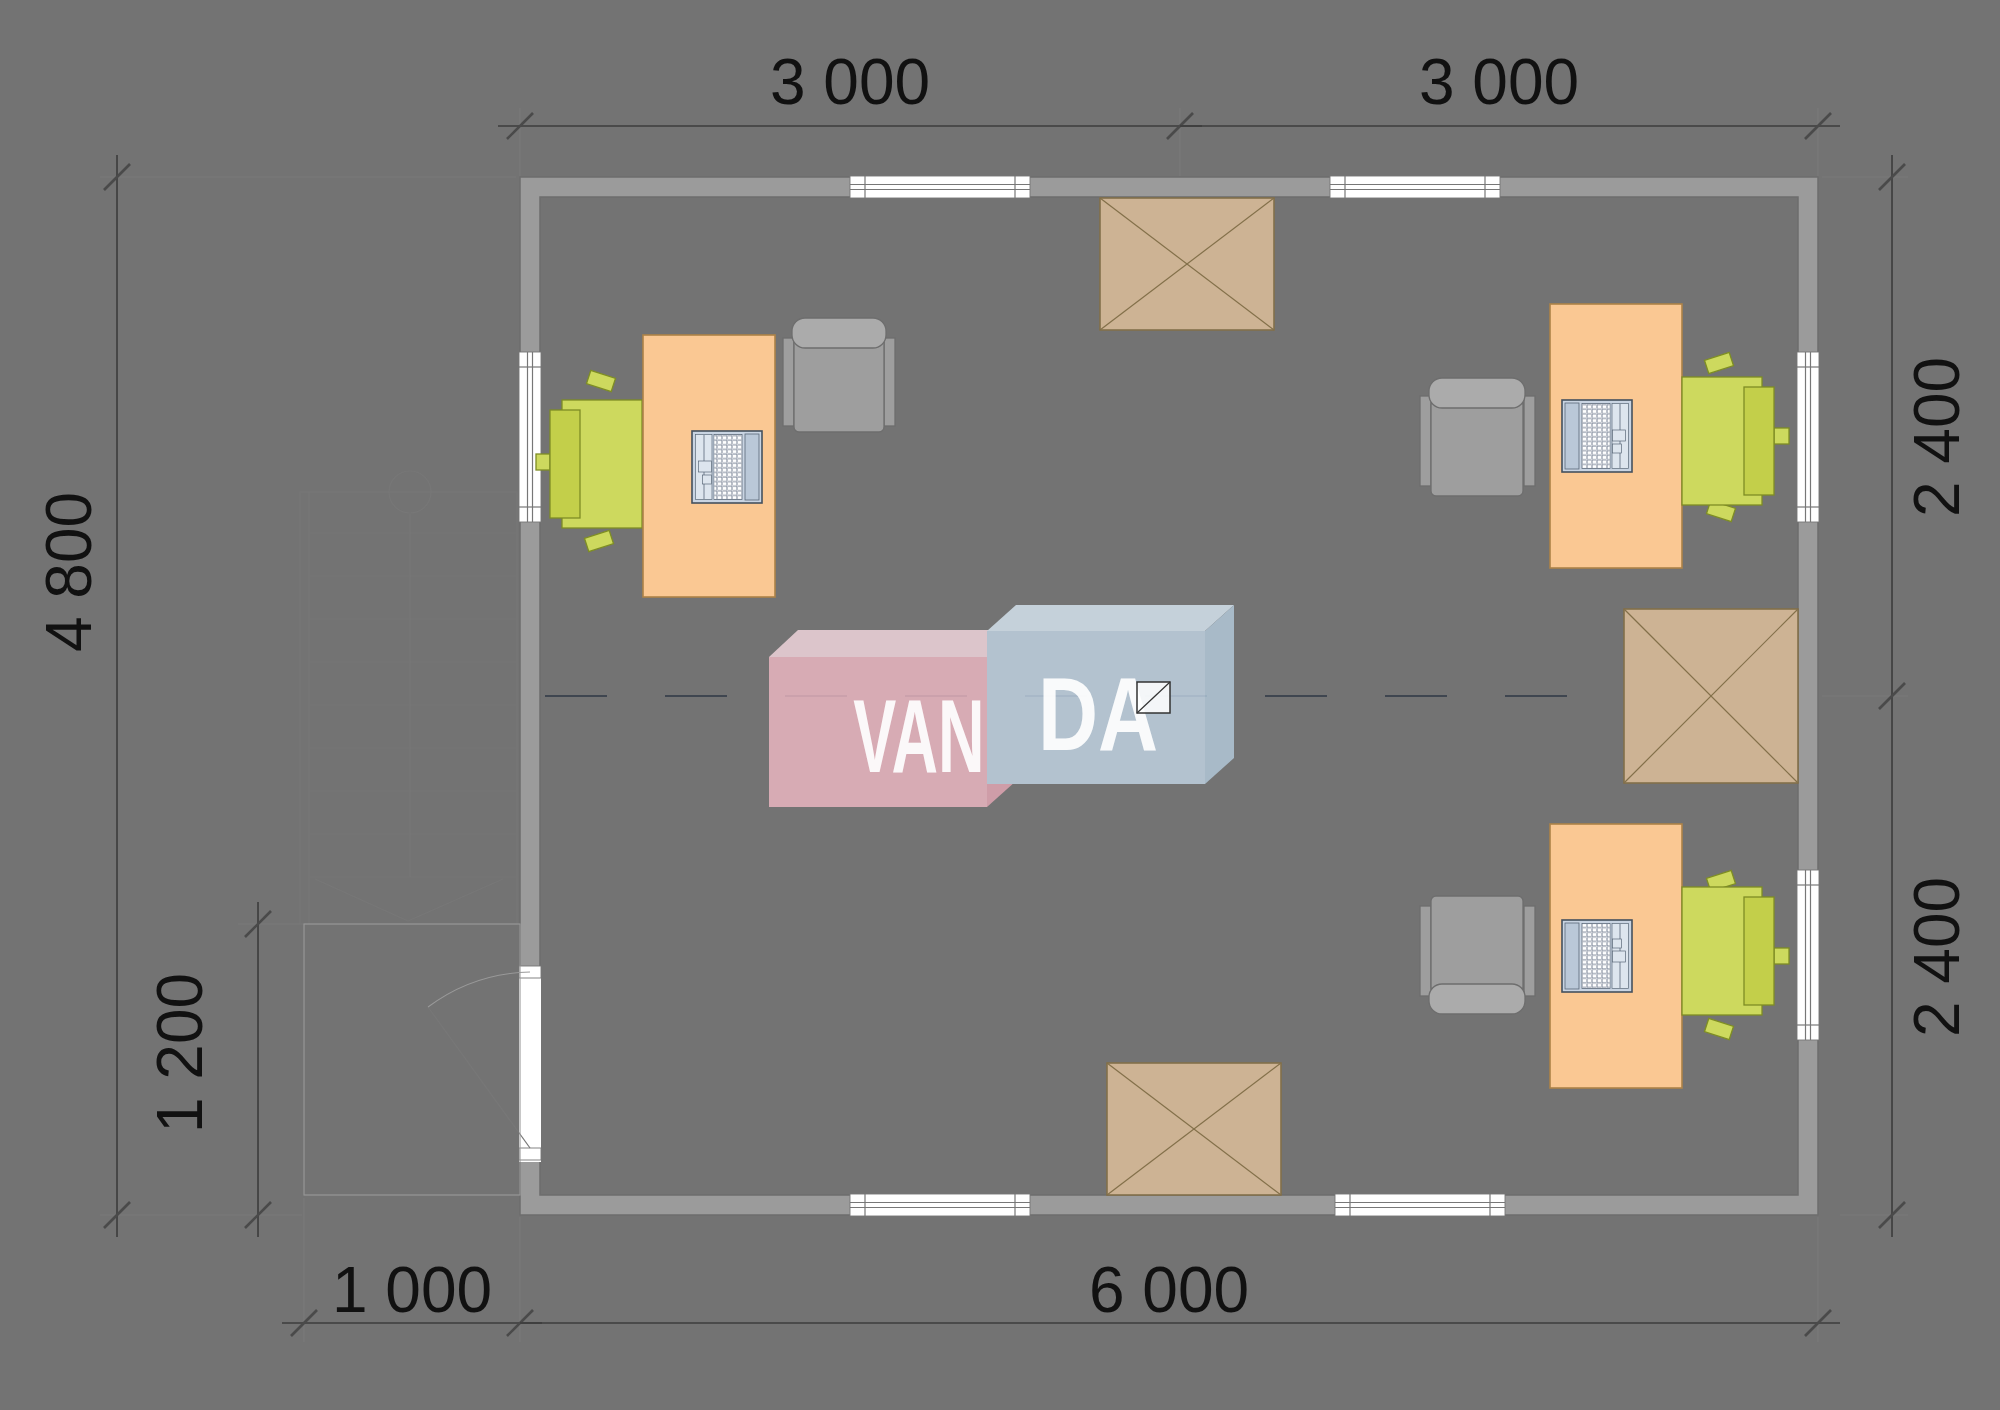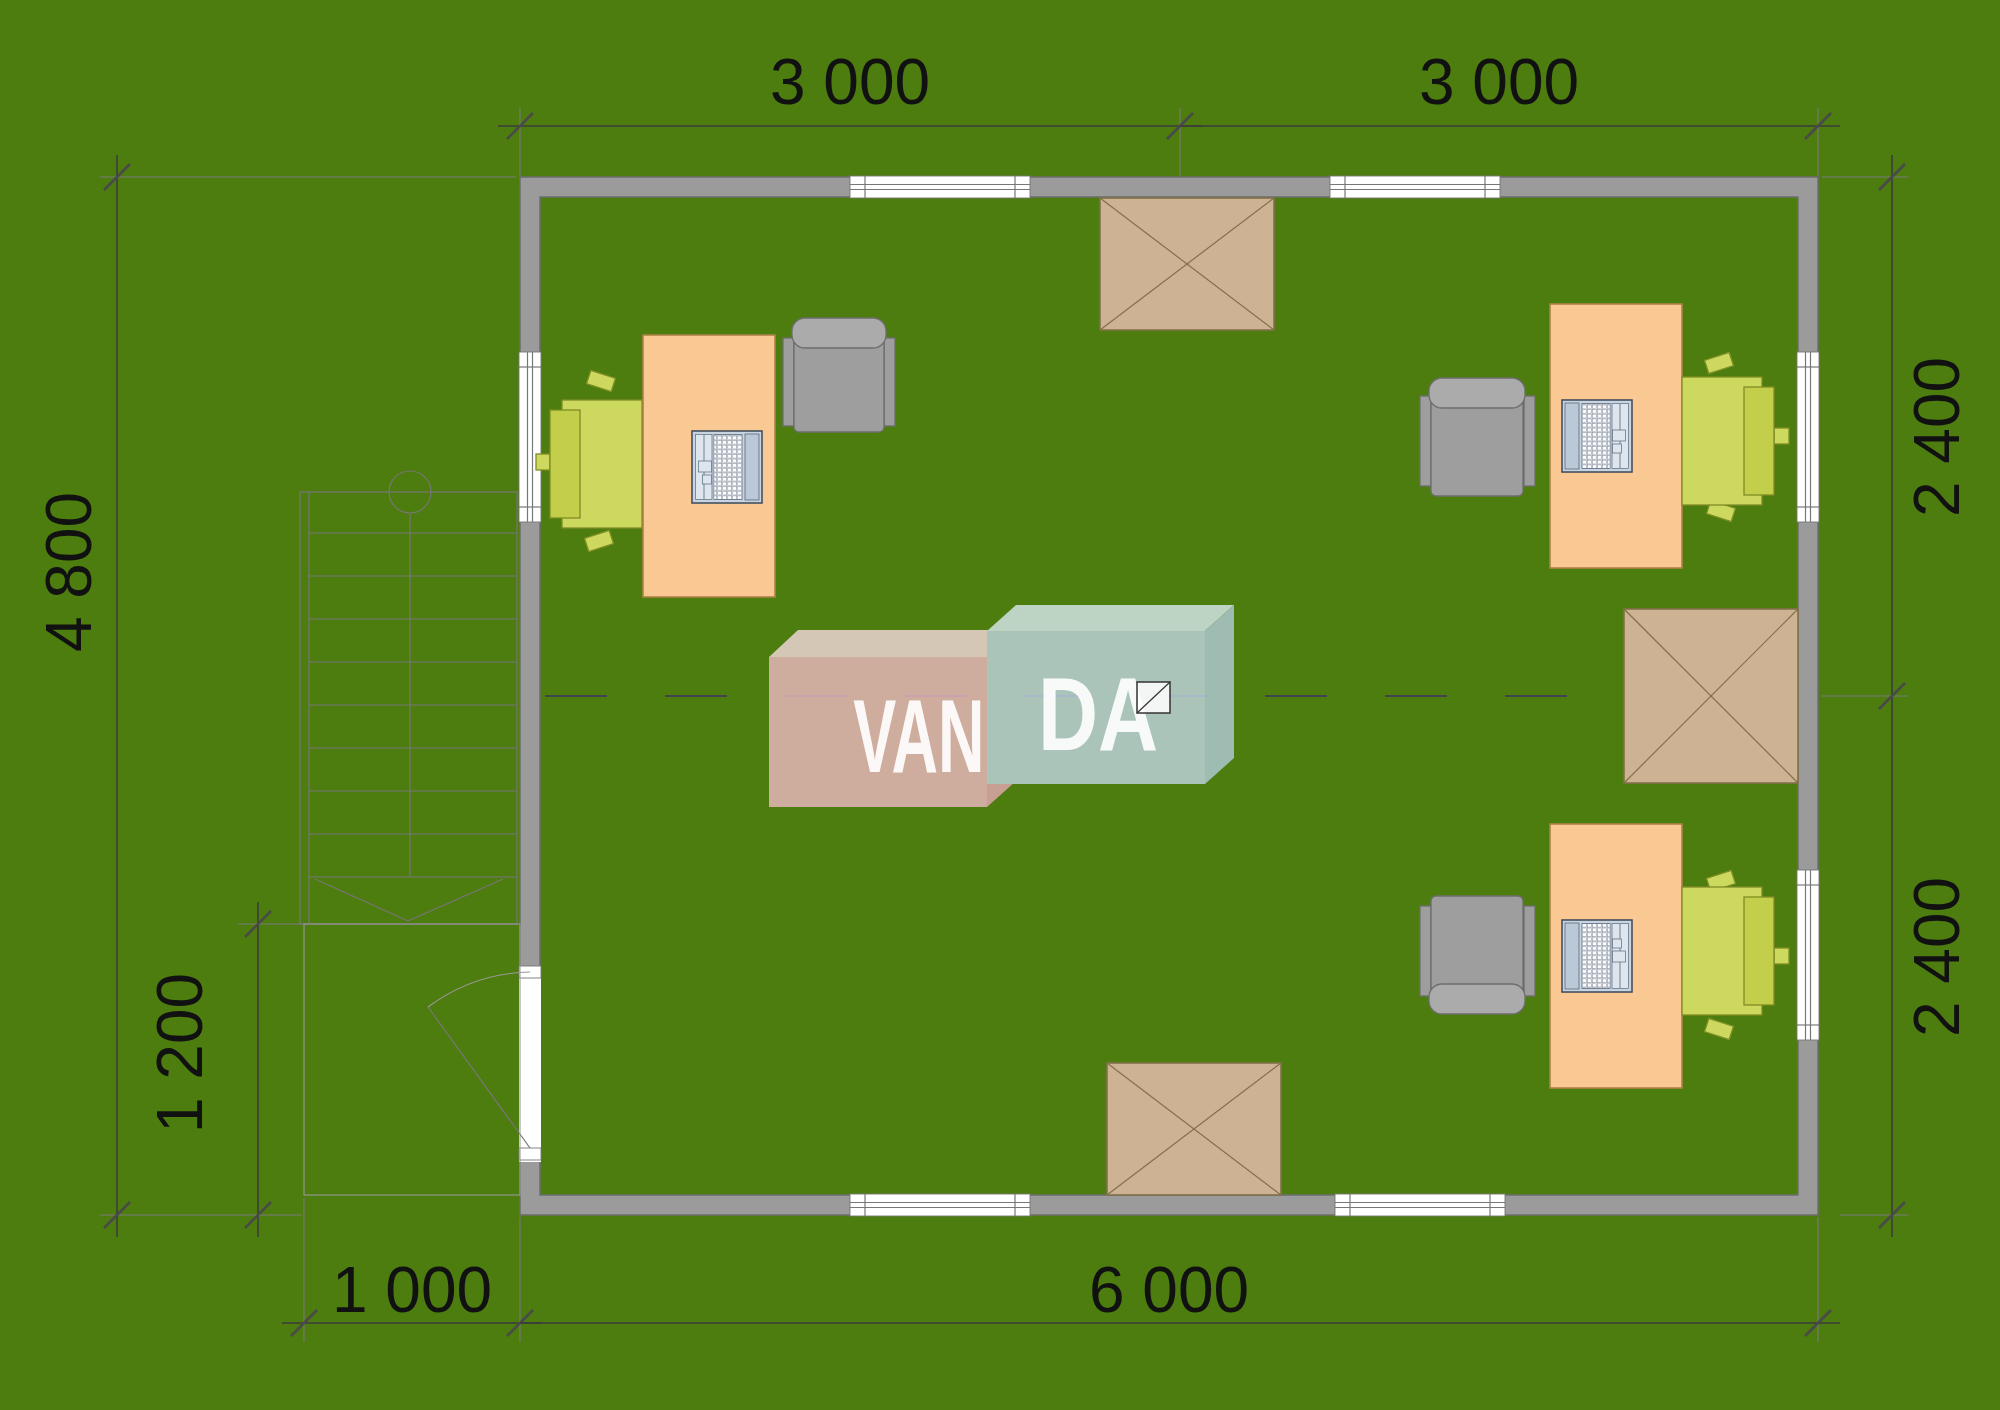--- a/index.html
+++ b/index.html
@@ -1,16 +1,16 @@
 <!DOCTYPE html>
 <html style="--wall: #9b9b9b; --wall_edge: #6e6e6e; --ext: #7a7a7a; --line: #3c3c3c; --text: #111111; --desk: #fac893; --desk_edge: #ad8348; --chair_green: #cdd95e; --chair_green_dark: #c3cf4a; --chair_green_edge: #7e8d24; --chair_gray: #9e9e9e; --chair_gray_light: #ababab; --chair_gray_edge: #6e6e6e; --hatch: #cdb394; --hatch_edge: #83704a; --laptop: #c9d4e2; --laptop_edge: #44505e; --pink_front: #f3bbc7; --pink_top: #fadde4; --pink_side: #eaa9b8; --blue_front: #c6d9ea; --blue_top: #ddecf7; --blue_side: #b7cfe1;"><head>
 <meta charset="utf-8">
 <style>
   html,body{margin:0;padding:0;background:#ffffff;}
-  .page{position:relative;width:2000px;height:1410px;background:#4d7c0f;overflow:hidden;
+  .page{position:relative;width:2000px;height:1410px;background:#737373;overflow:hidden;
         font-family:"Liberation Sans", sans-serif;}
   svg{display:block}
   
   .ln-ext{stroke:var(--ext);stroke-width:1.1;fill:none}
   .ln-dim{stroke:var(--line);stroke-width:1.6;fill:none}
   .tick{stroke:#4a4a4a;stroke-width:2.6;fill:none}
   .thin{stroke:#777;stroke-width:1.2;fill:none}
   .thin-lt{stroke:#999;stroke-width:1.1;fill:none}
   .dim-text{fill:var(--text);font-size:64px;font-family:"Liberation Sans",sans-serif;}
   .wall{fill:var(--wall);stroke:var(--wall_edge);stroke-width:1.5;fill-rule:evenodd}

